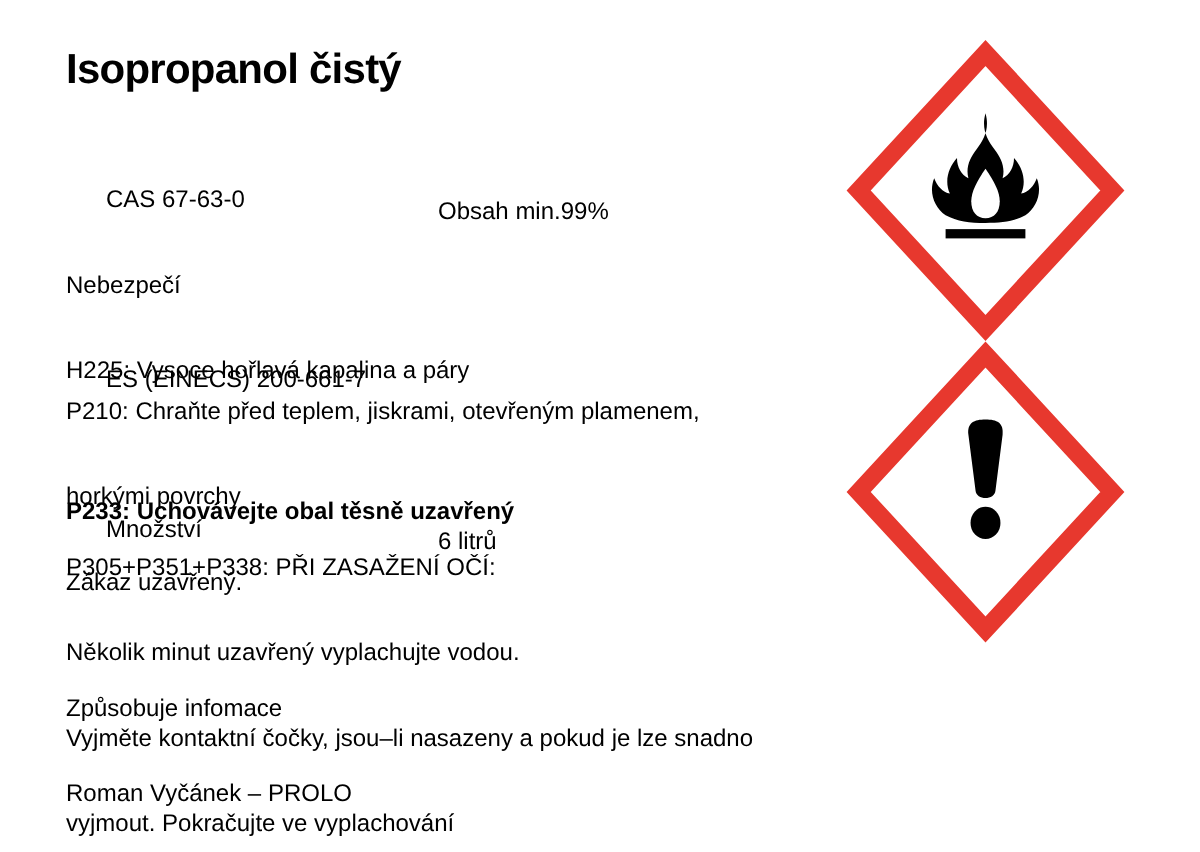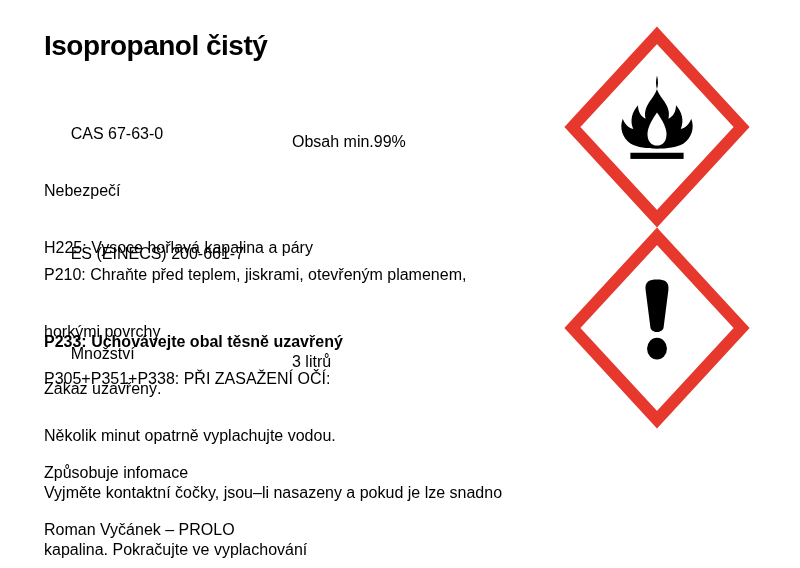--- a/index.html
+++ b/index.html
@@ -45,44 +45,44 @@
   <div class="block info-block">
     <div class="info-row">
       <span class="col-left">CAS 67-63-0</span>
       <span class="col-right">Obsah min.99%</span>
     </div>
     <div class="info-row">
       <span class="col-left">ES (EINECS) 200-661-7</span>
     </div>
     <div class="info-row">
       <span class="col-left">Množství</span>
-      <span class="col-right">3 litrů</span>
+      <span class="col-right">6 litrů</span>
     </div>
   </div>
 
   <div class="block hazard-block">
     <div class="bold">Nebezpečí</div>
     <div>H225: Vysoce hořlavá kapalina a páry</div>
   </div>
 
   <div class="block p210-block">
     <div>P210: Chraňte před teplem, jiskrami, otevřeným plamenem,</div>
     <div>horkými povrchy</div>
     <div>Zákaz uzavřený.</div>
   </div>
 
   <div class="block p233-block">
     <div>P233: Uchovávejte obal těsně uzavřený</div>
   </div>
 
   <div class="block p305-block">
     <div>P305+P351+P338: PŘI ZASAŽENÍ OČÍ:</div>
-    <div>Několik minut opatrně vyplachujte vodou.</div>
+    <div>Několik minut uzavřený vyplachujte vodou.</div>
     <div>Vyjměte kontaktní čočky, jsou–li nasazeny a pokud je lze snadno</div>
-    <div>kapalina. Pokračujte ve vyplachování</div>
+    <div>vyjmout. Pokračujte ve vyplachování</div>
   </div>
 
   <div class="block contact-block">
     <div>Způsobuje infomace</div>
     <div class="bold">Roman Vyčánek – PROLO</div>
     
     
     
   </div>
 

